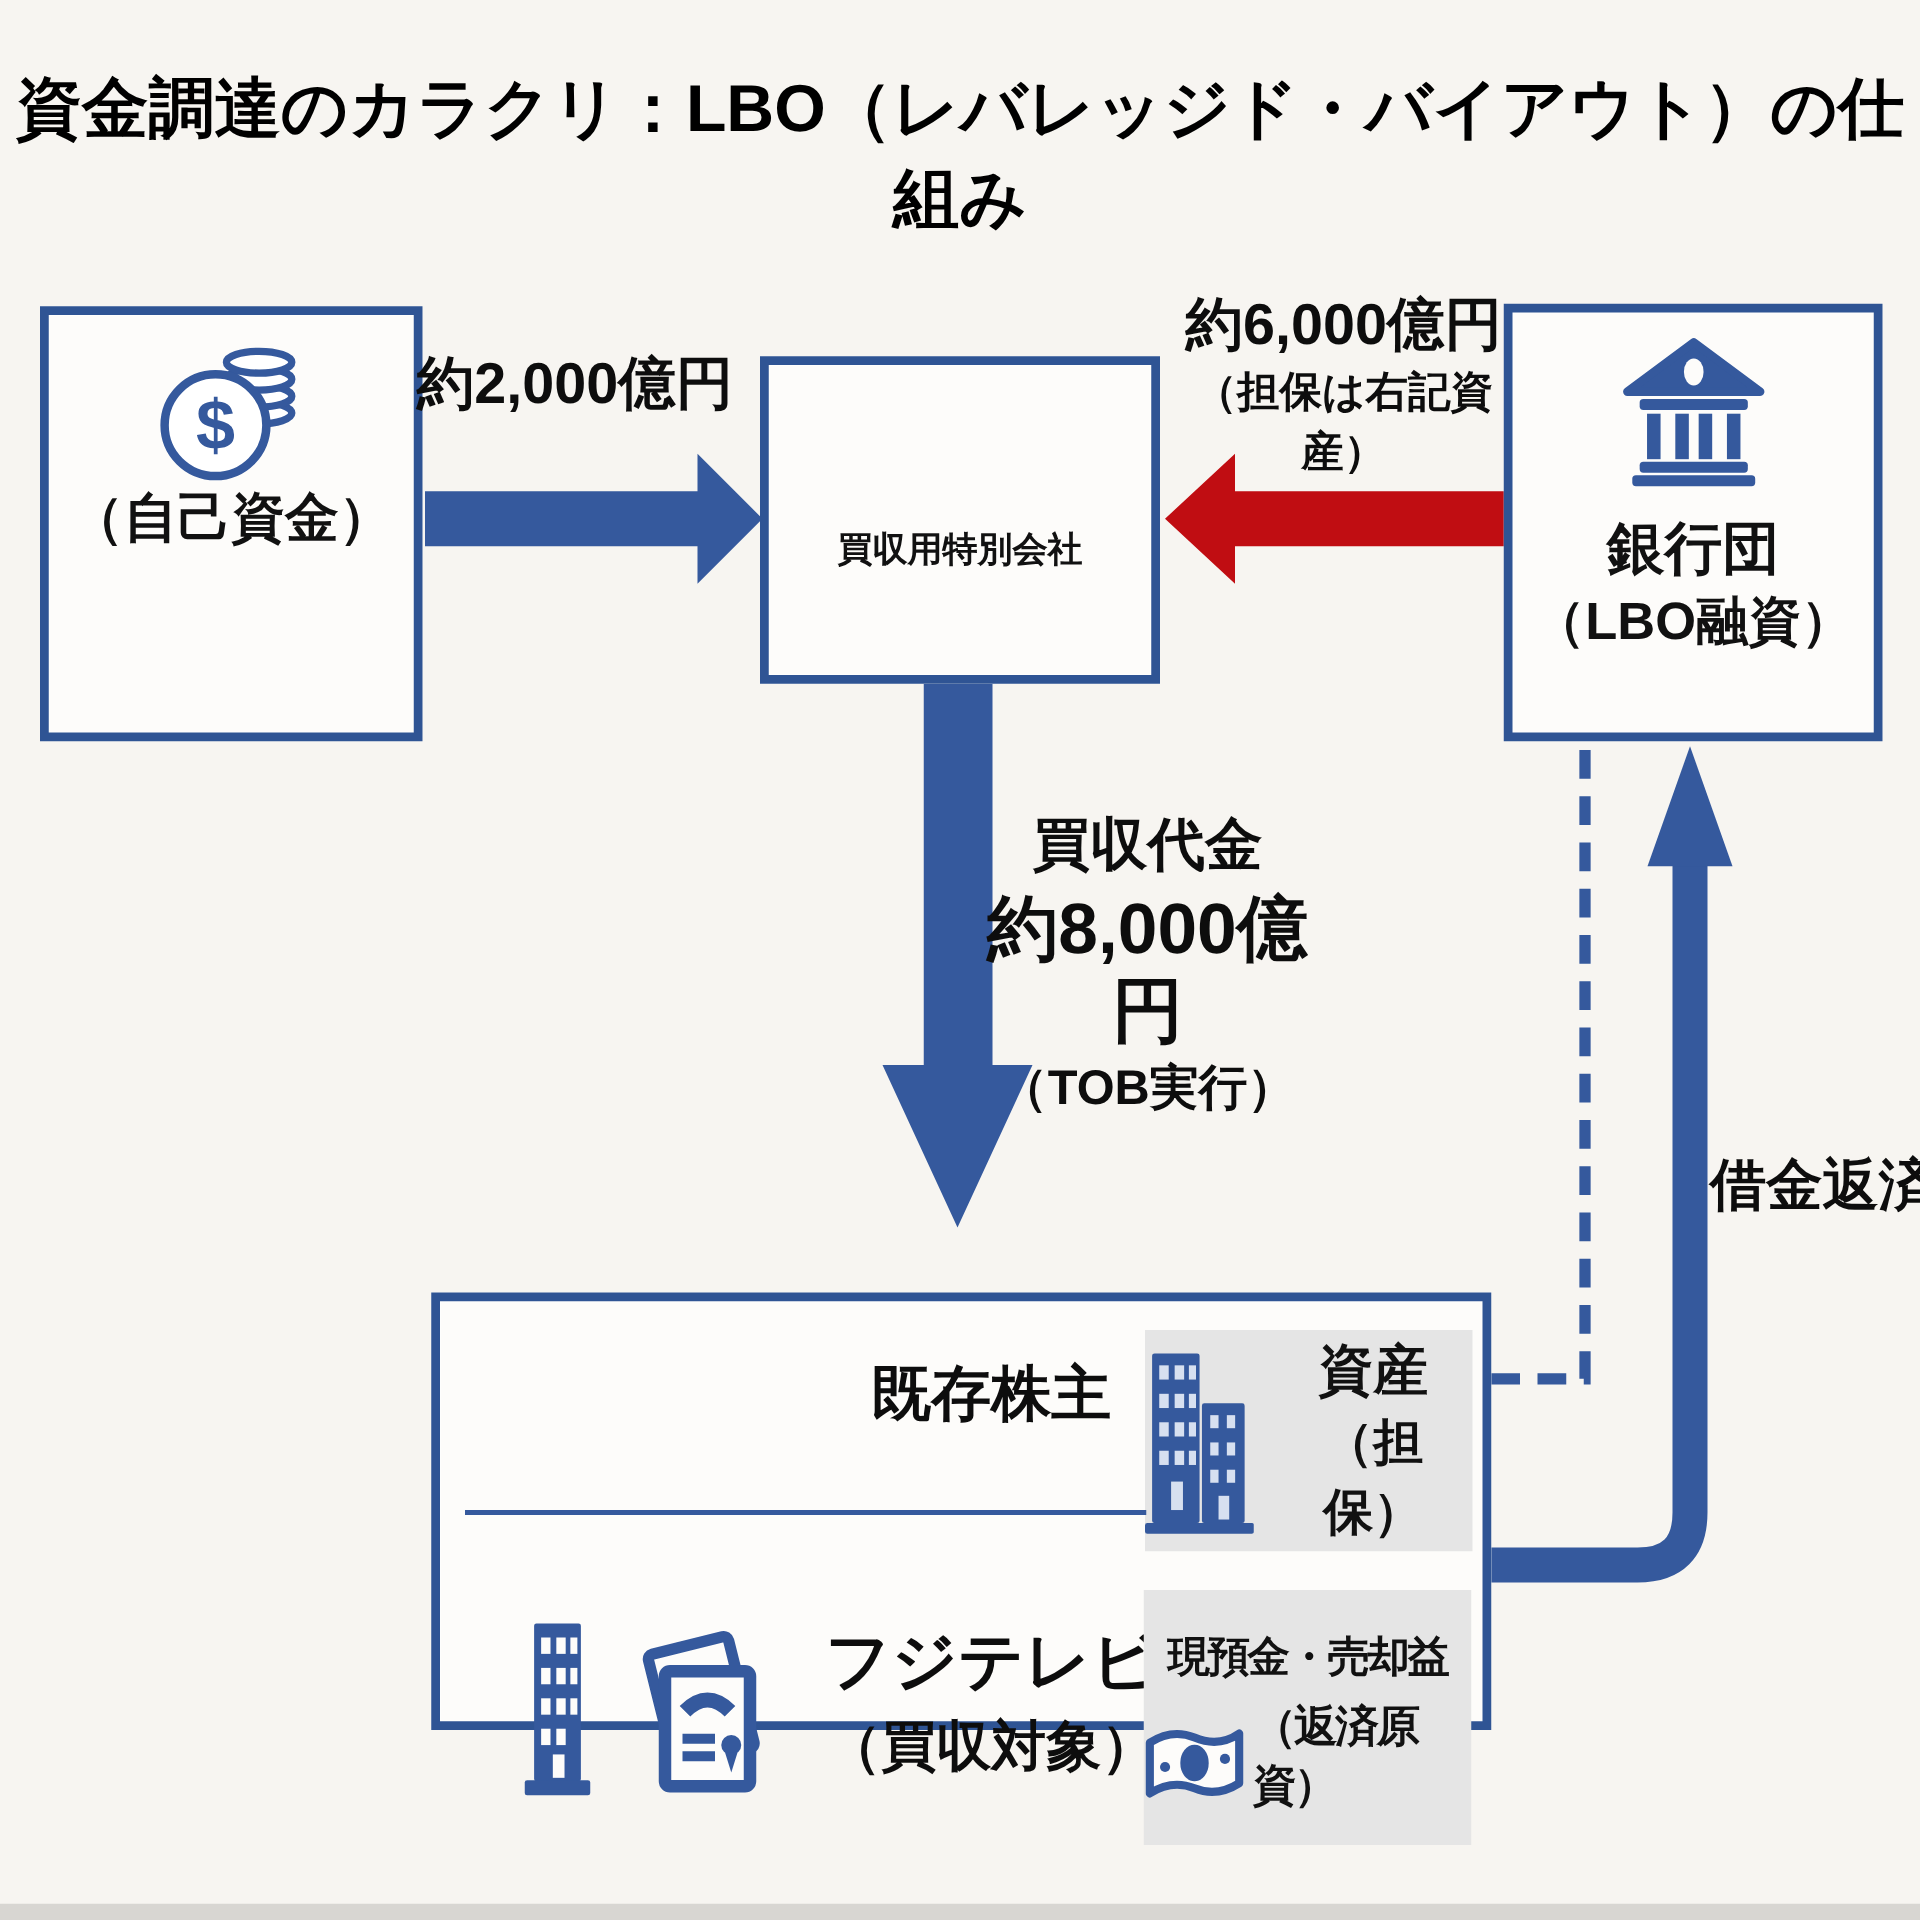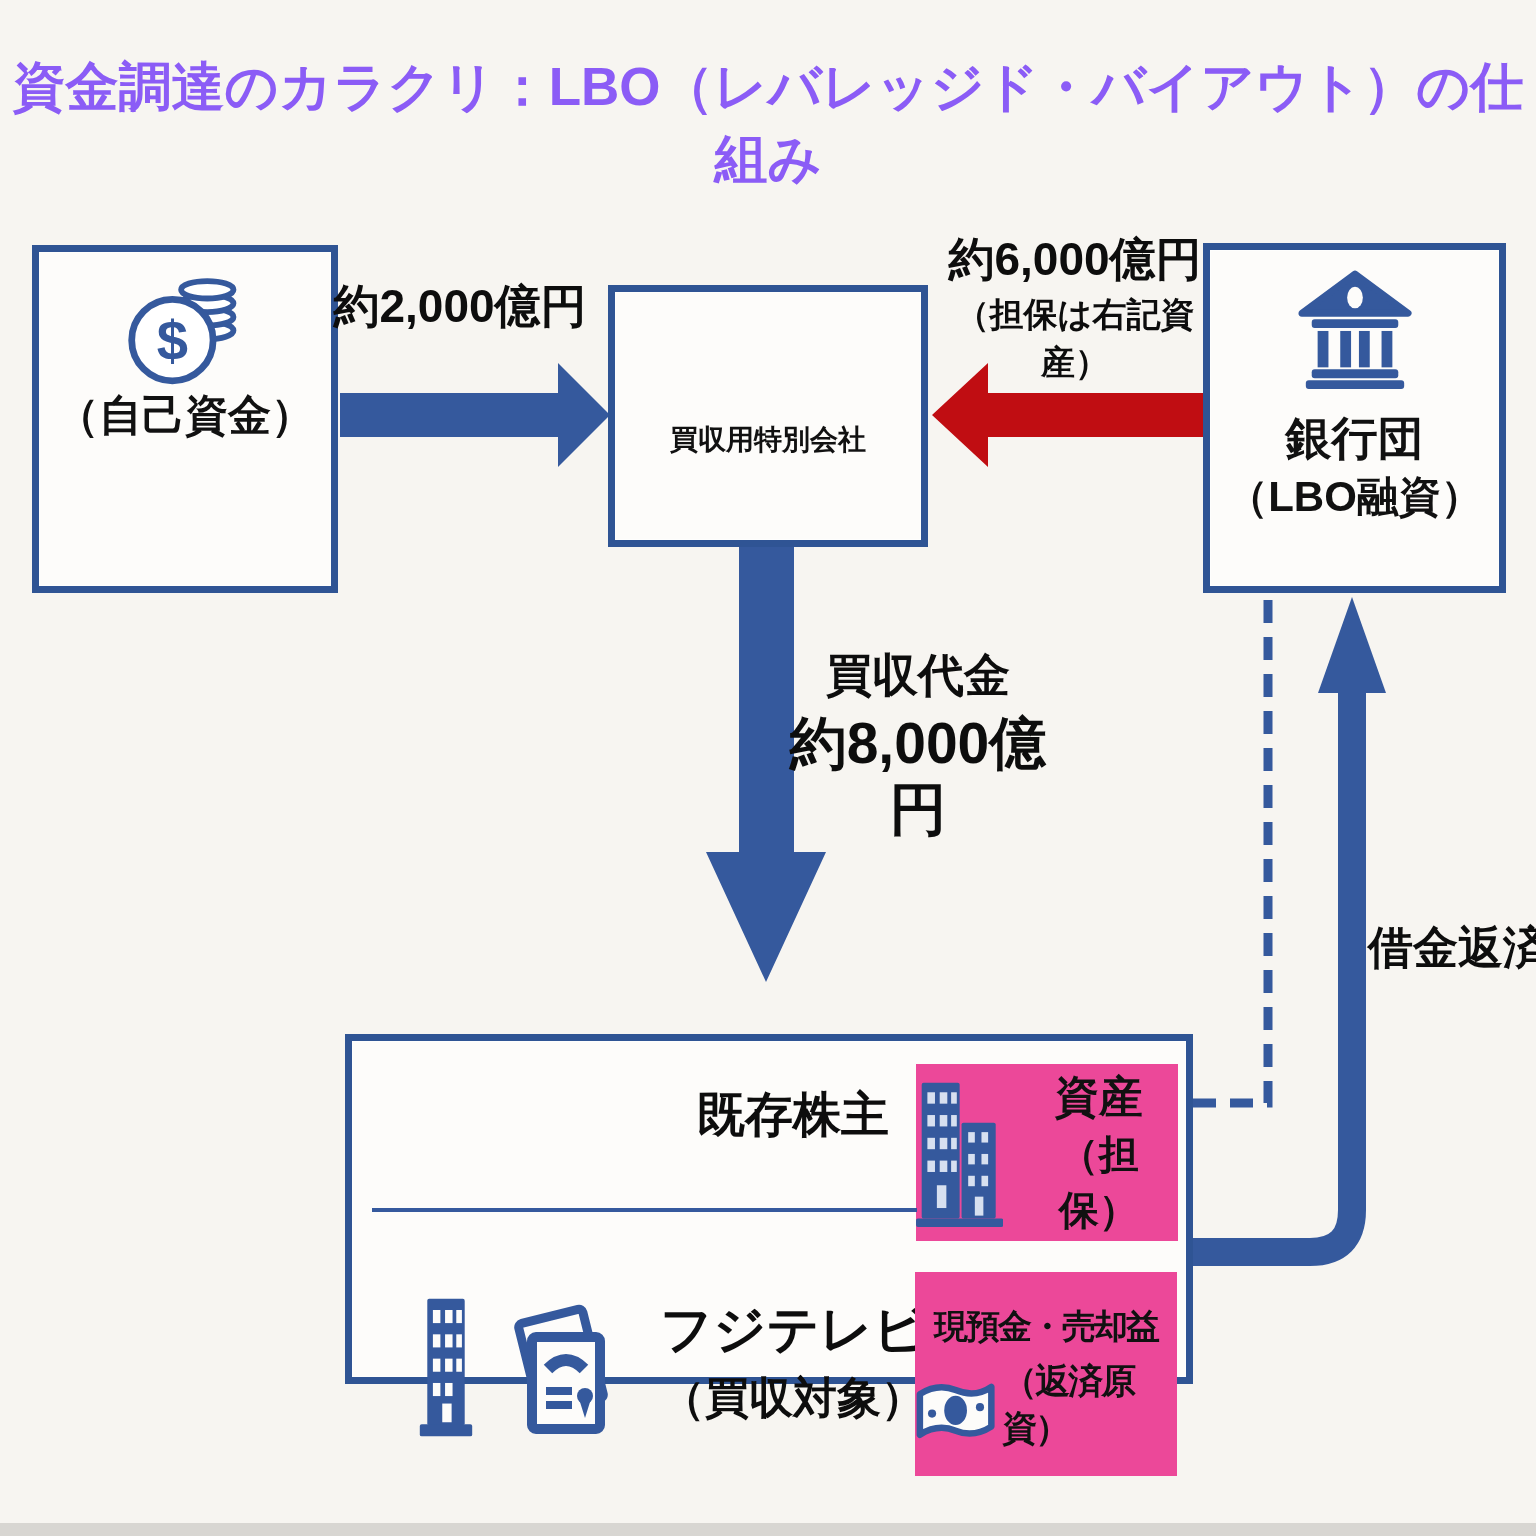--- a/index.html
+++ b/index.html
@@ -5,32 +5,32 @@
   html,body{margin:0;padding:0;}
   #canvas{
     position:relative;width:1536px;height:1536px;overflow:hidden;
     background:#f7f5f1;
     font-family:"Liberation Sans","DejaVu Sans",sans-serif;
     color:#111;font-weight:800;
   }
   .abs{position:absolute;}
   .title{
     top:52px;left:0;width:1536px;text-align:center;
-    font-size:53px;letter-spacing:0px;color:#8b5cf6;
+    font-size:53px;letter-spacing:0px;color:#000000;
   }
   .node{
     box-sizing:border-box;border:7px solid #2f5494;background:#fdfcfa;
     display:flex;flex-direction:column;align-items:center;
     box-shadow:0 0 0 1px rgba(255,255,255,.6) inset;
   }
   .node .nm{font-size:46px;line-height:60px;text-align:center;}
   .node .sb{font-size:43px;line-height:58px;text-align:center;}
   .lbl{text-align:center;color:#0d0d0d;}
   .panel{
-    position:absolute;background:#ec4899;display:flex;align-items:center;justify-content:center;
+    position:absolute;background:#e5e5e5;display:flex;align-items:center;justify-content:center;
   }
   .connectors{position:absolute;top:0;left:0;}
   .divider{position:absolute;background:#35599d;}
   .strip{position:absolute;left:0;bottom:0;width:1536px;height:13px;background:#d8d6d2;}
 </style>
 </head>
 <body>
 
 <div id="canvas">
 
@@ -85,20 +85,21 @@
   <div class="abs lbl" style="left:330px;top:276px;width:260px;font-size:46px;">約2,000億円</div>
 
   <div class="abs lbl" style="left:935px;top:228px;width:280px;">
     <div style="font-size:46px;line-height:62px;">約6,000億円</div>
     <div style="font-size:34px;line-height:48px;">（担保は右記資産）</div>
   </div>
 
   <div class="abs lbl" style="left:768px;top:640px;width:300px;">
     <div style="font-size:46px;line-height:70px;">買収代金</div>
     <div style="font-size:57px;line-height:66px;">約8,000億円</div>
+    <div style="font-size:39px;line-height:58px;">（TOB実行）</div>
   </div>
 
   <div class="abs lbl" style="left:1368px;top:918px;width:180px;font-size:45px;text-align:left;">借金返済</div>
 
   <div class="abs node" style="left:345px;top:1034px;width:848px;height:350px;display:block;">
 
     <div class="abs lbl" style="left:241px;top:42px;width:400px;font-size:48px;">既存株主</div>
 
     <div class="panel" style="left:564px;top:23px;width:262px;height:177px;gap:16px;">
       <svg width="88" height="150" viewBox="0 0 92 156">

